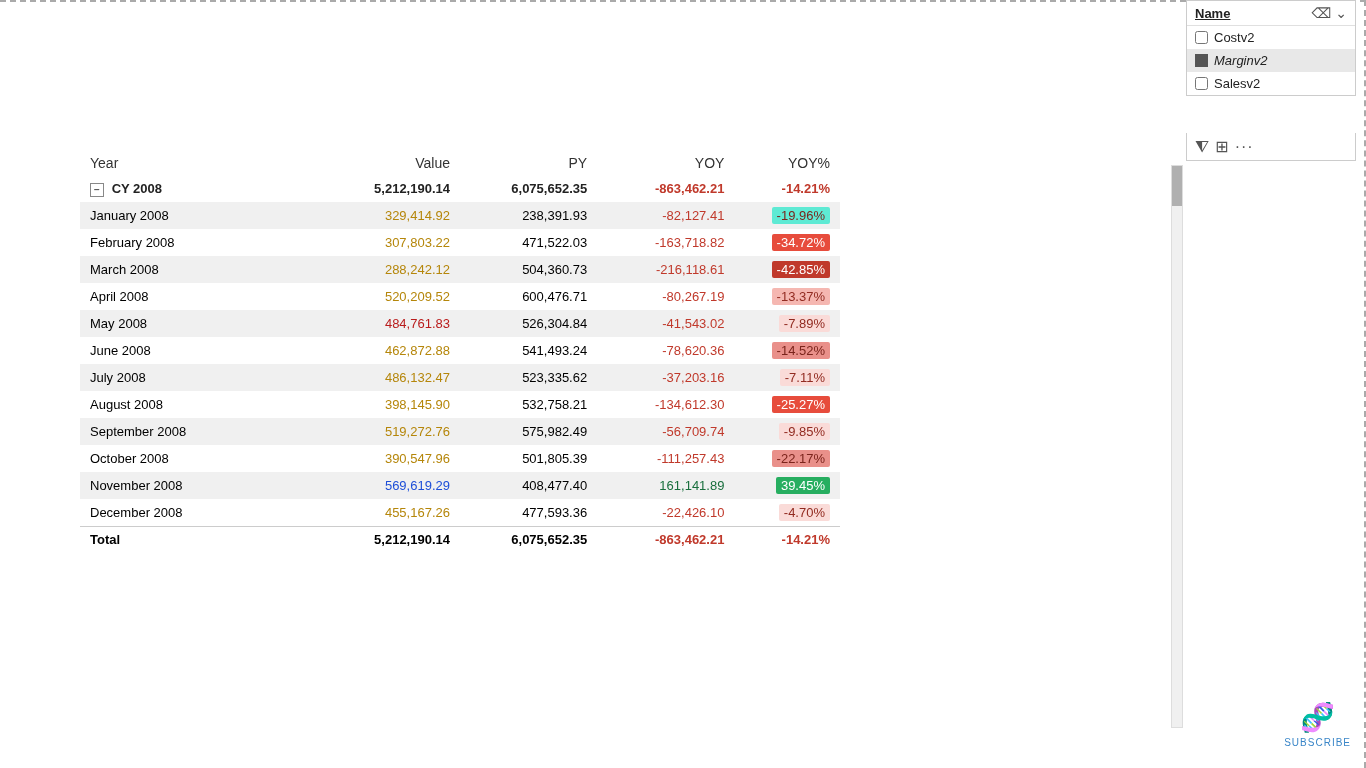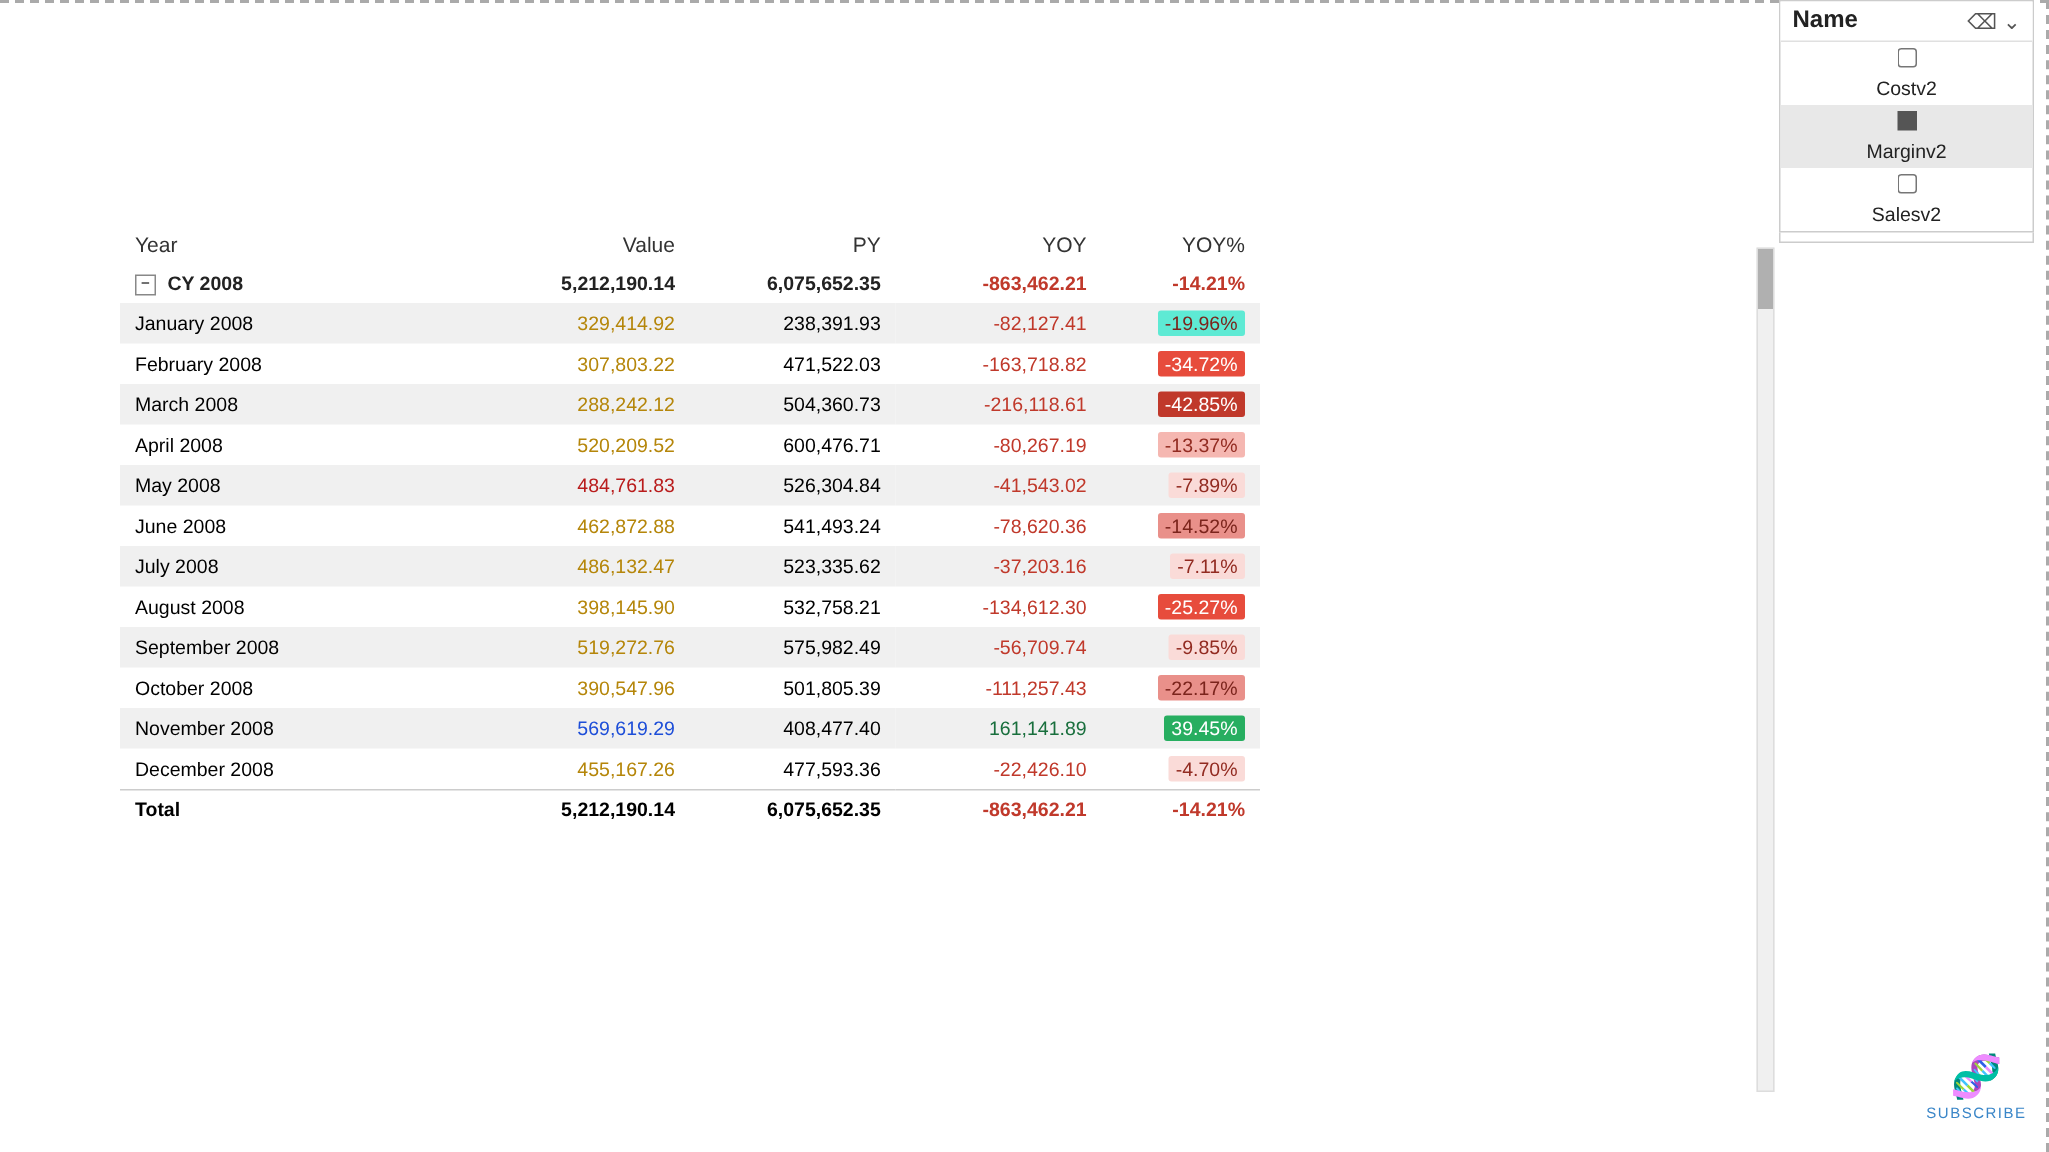--- a/index.html
+++ b/index.html
@@ -40,48 +40,49 @@
     .field-panel-header {
       display: flex;
       align-items: center;
       justify-content: space-between;
       padding: 4px 8px;
       background: #fff;
       border-bottom: 1px solid #e0e0e0;
     }
     .field-panel-header-name {
       font-weight: 600;
-      font-size: 16px;
+      font-size: 13px;
       color: #222;
+      text-decoration: underline;
     }
     .field-panel-icons {
       display: flex;
       gap: 4px;
       align-items: center;
     }
     .field-panel-icons span {
       cursor: pointer;
       font-size: 14px;
       color: #555;
     }
     .field-item {
       display: flex;
       align-items: center;
       padding: 4px 8px;
       gap: 6px;
       font-size: 13px;
       color: #222;
-      flex-direction: column;
     }
     .field-item input[type="checkbox"] {
       width: 13px;
       height: 13px;
     }
     .field-item.active-item {
       background: #e8e8e8;
+      font-style: italic;
     }
     .checkbox-filled {
       width: 13px;
       height: 13px;
       background: #555;
       display: inline-block;
       vertical-align: middle;
     }
 
     

